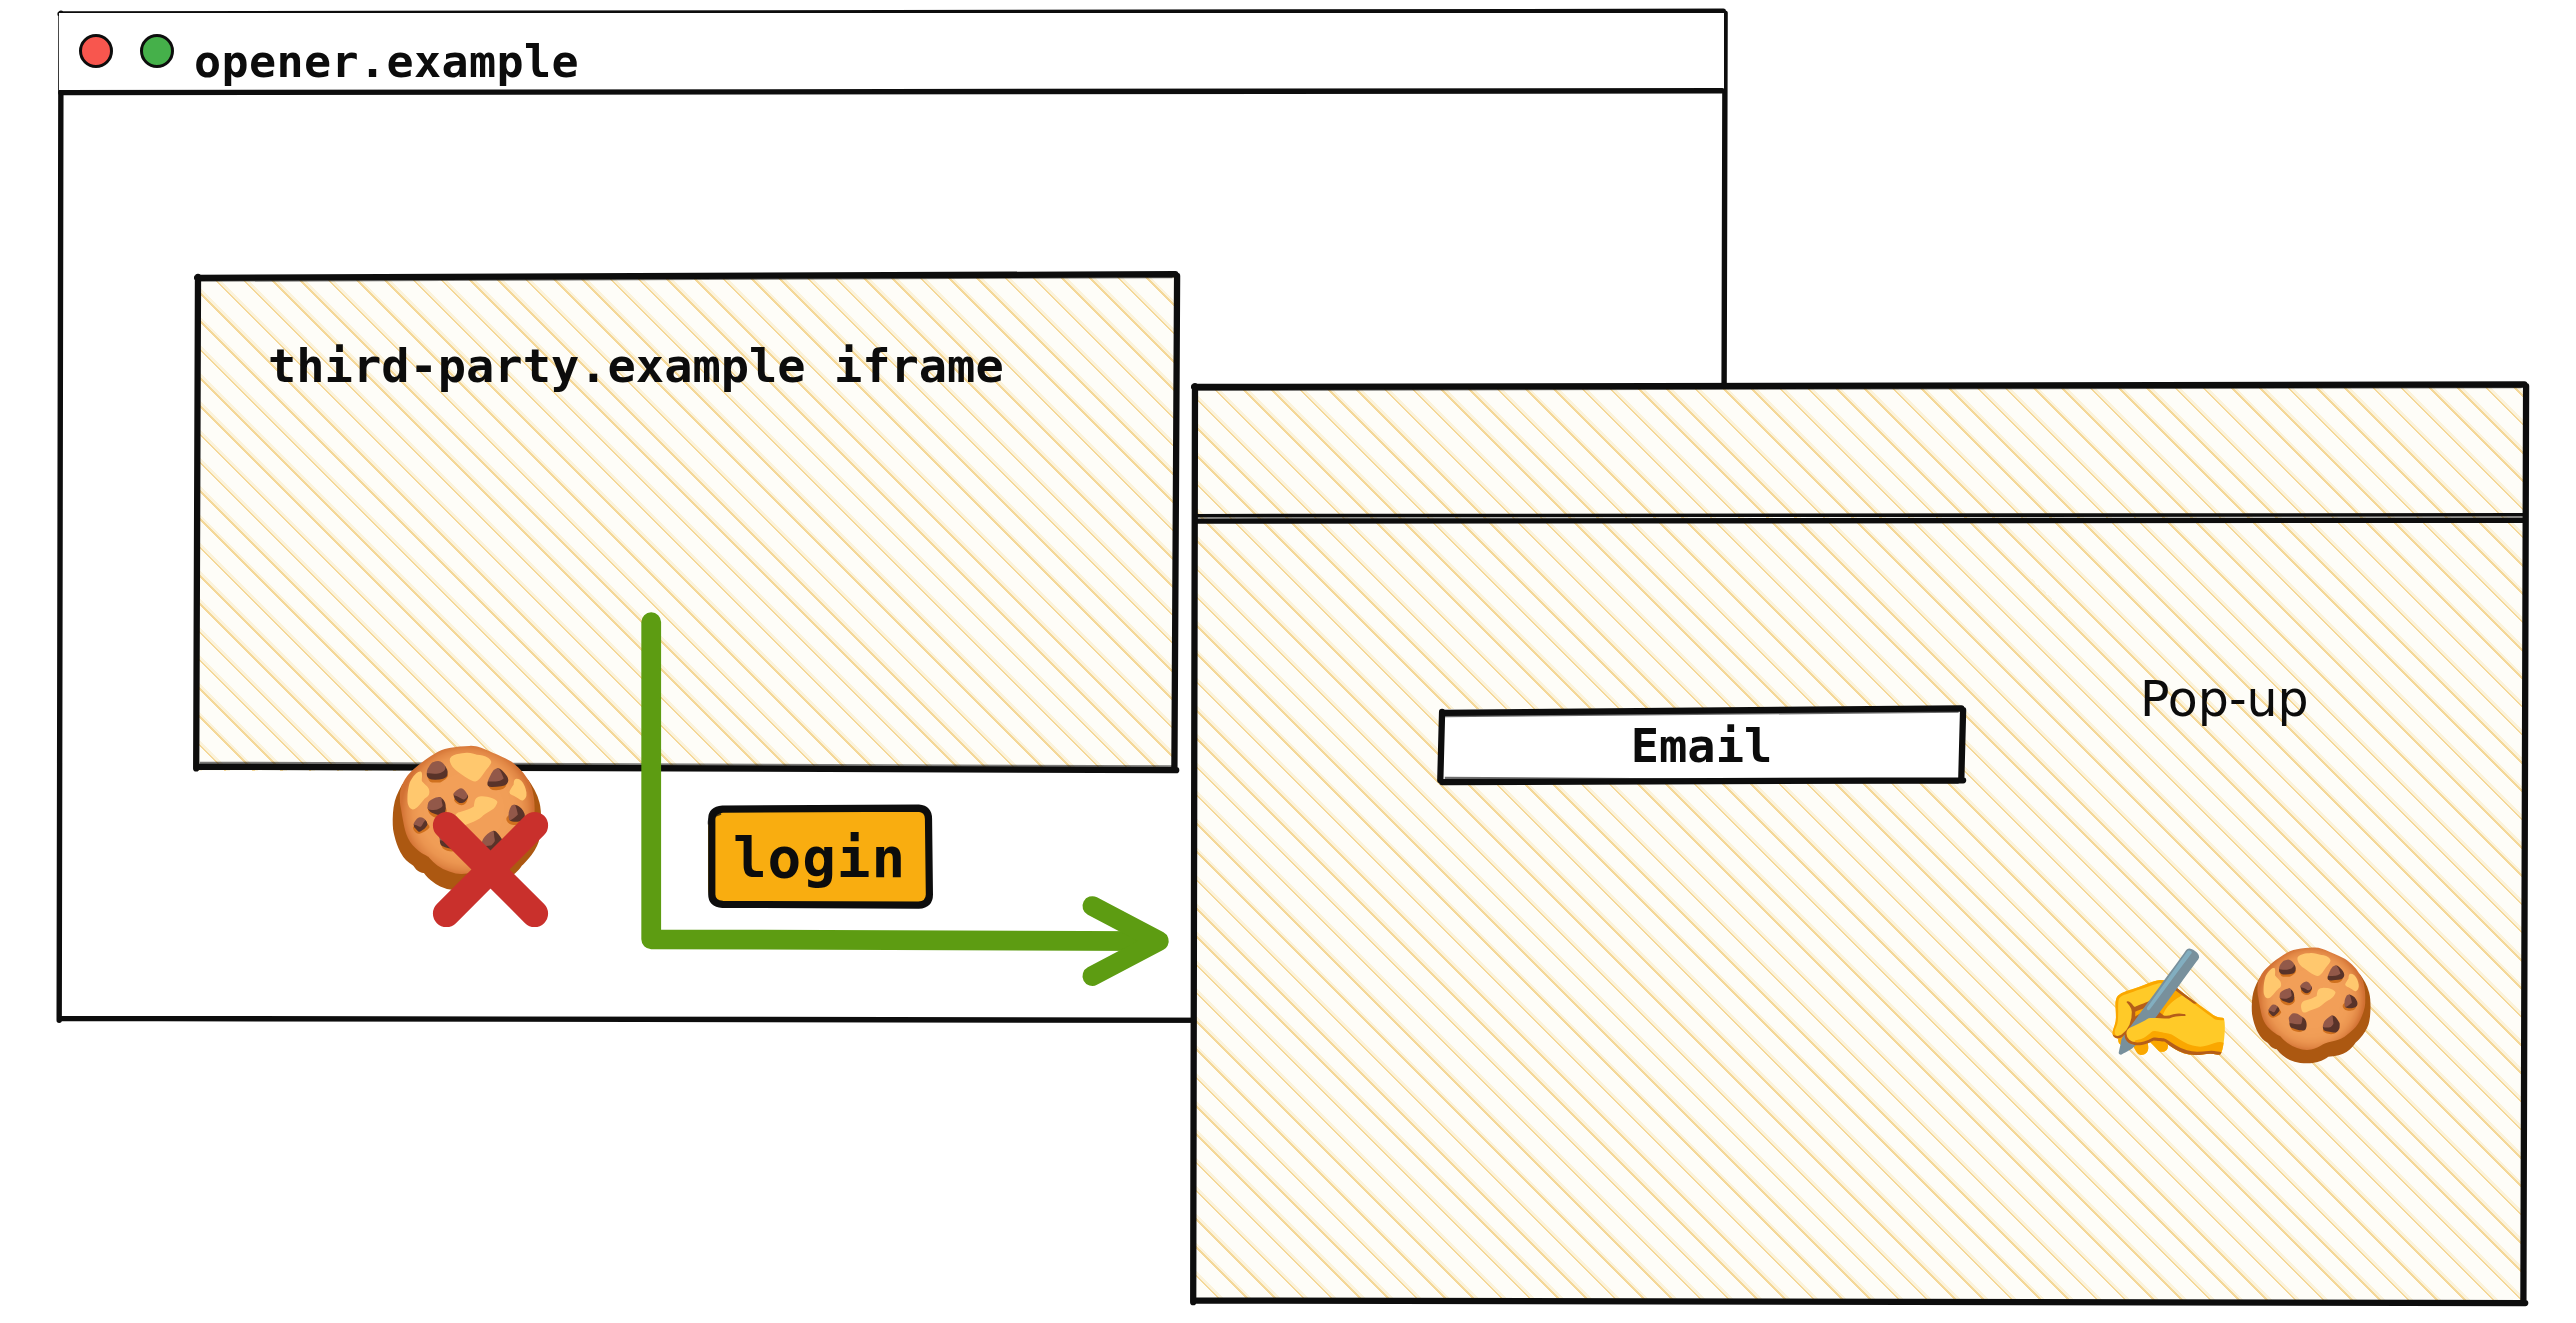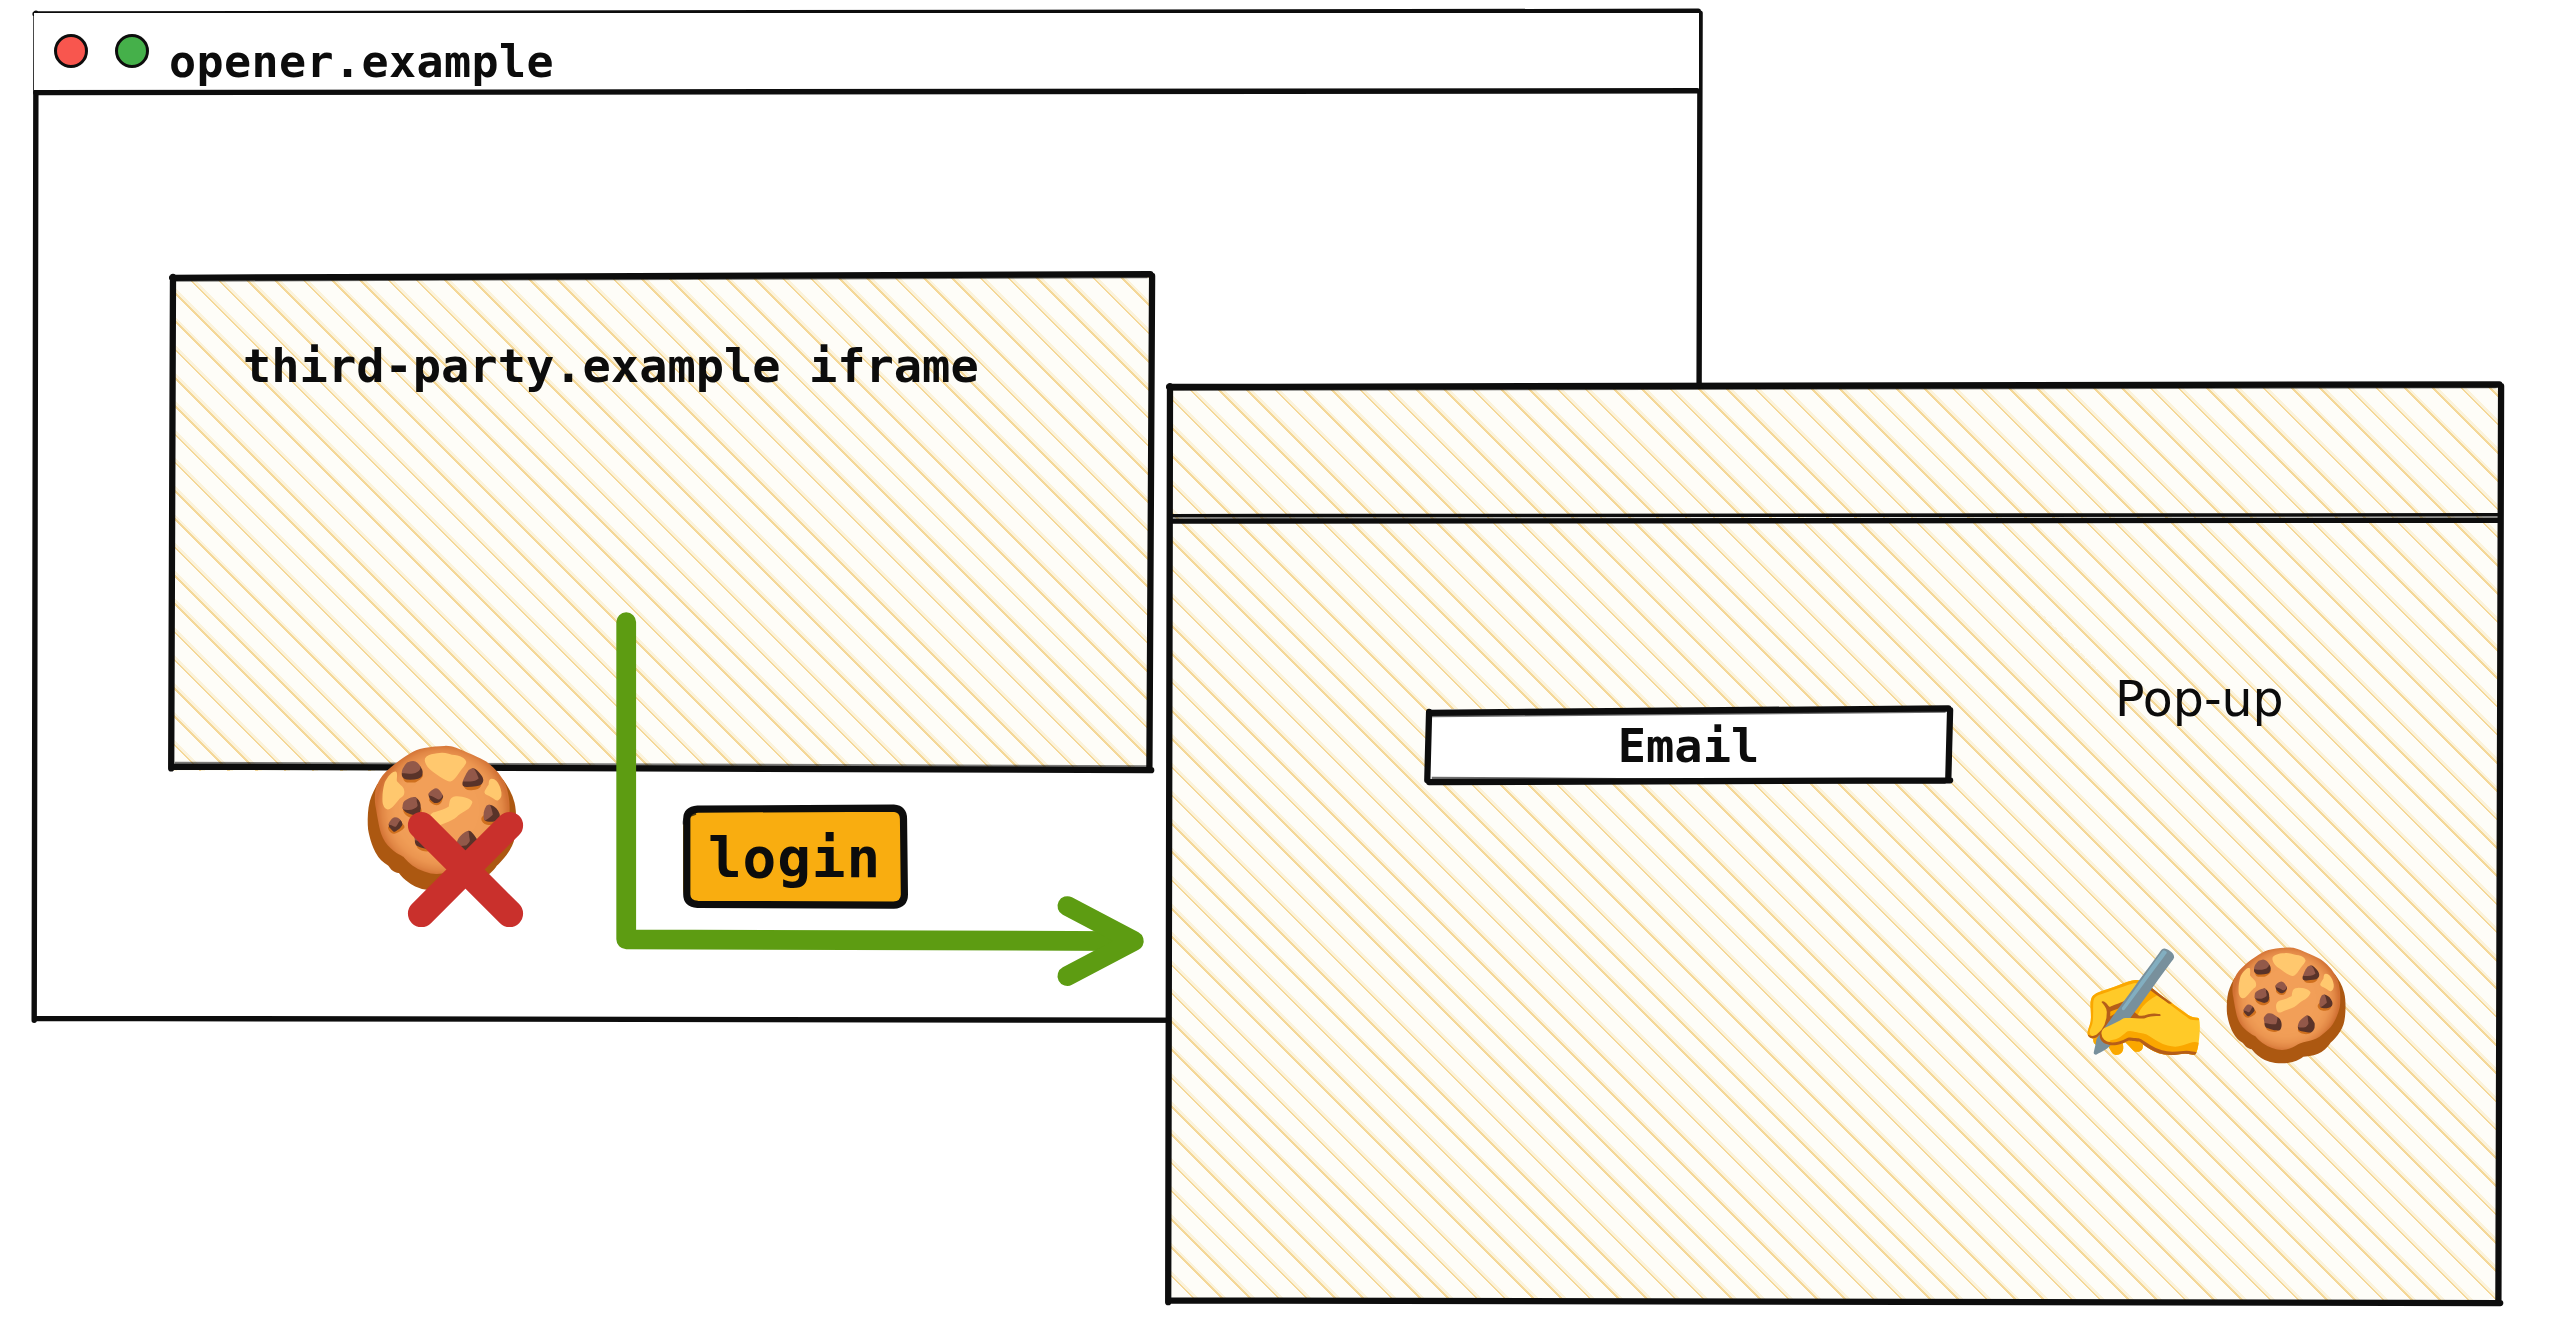--- a/index.html
+++ b/index.html
@@ -1,20 +1,20 @@
 <!DOCTYPE html>
 <html style="font-size:14.4px"><head>
 <meta charset="utf-8">
 <style>
   html,body{margin:0;padding:0;background:#ffffff;}
   body{
     width:2576px;height:1324px;position:relative;overflow:hidden;
     font-family:"DejaVu Sans Mono","Liberation Mono",monospace;
   }
-  .stage{position:absolute;inset:0;}
+  .stage{position:absolute;inset:0;margin-left:25px;}
 
   
   .hatch{
     background-color:#fefdf8;
     background-image:
       repeating-linear-gradient(45deg,
         rgba(244,214,148,.95) 0px,
         rgba(244,214,148,.95) 1.8px,
         rgba(248,231,186,.45) 1.8px,
         rgba(248,231,186,.45) 4.5px,
@@ -89,21 +89,21 @@
   }
   .field-box{
     position:absolute;background:#ffffff;
     display:flex;align-items:center;justify-content:center;
   }
   .field-box .txt{
     position:relative;z-index:3;color:#0c0c0c;
     font-family:"DejaVu Sans Mono","Liberation Mono",monospace;
     font-size:47px;font-weight:700;
   }
-  #email-field{left:260px;top:324px;width:521px;height:72px;}
+  #email-field{left:248px;top:324px;width:521px;height:72px;}
   #password-field{left:257px;top:440px;width:521px;height:72px;}
   #popup-label{
     position:absolute;left:947px;top:286px;white-space:nowrap;
     font-family:"DejaVu Sans","Liberation Sans",sans-serif;
     font-size:49px;font-weight:400;color:#0c0c0c;
   }
   #signing-cookie{
     position:absolute;left:908px;top:539px;width:324px;height:162px;
     display:flex;align-items:center;gap:9px;
     font-family:"DejaVu Sans","Liberation Sans",sans-serif;

